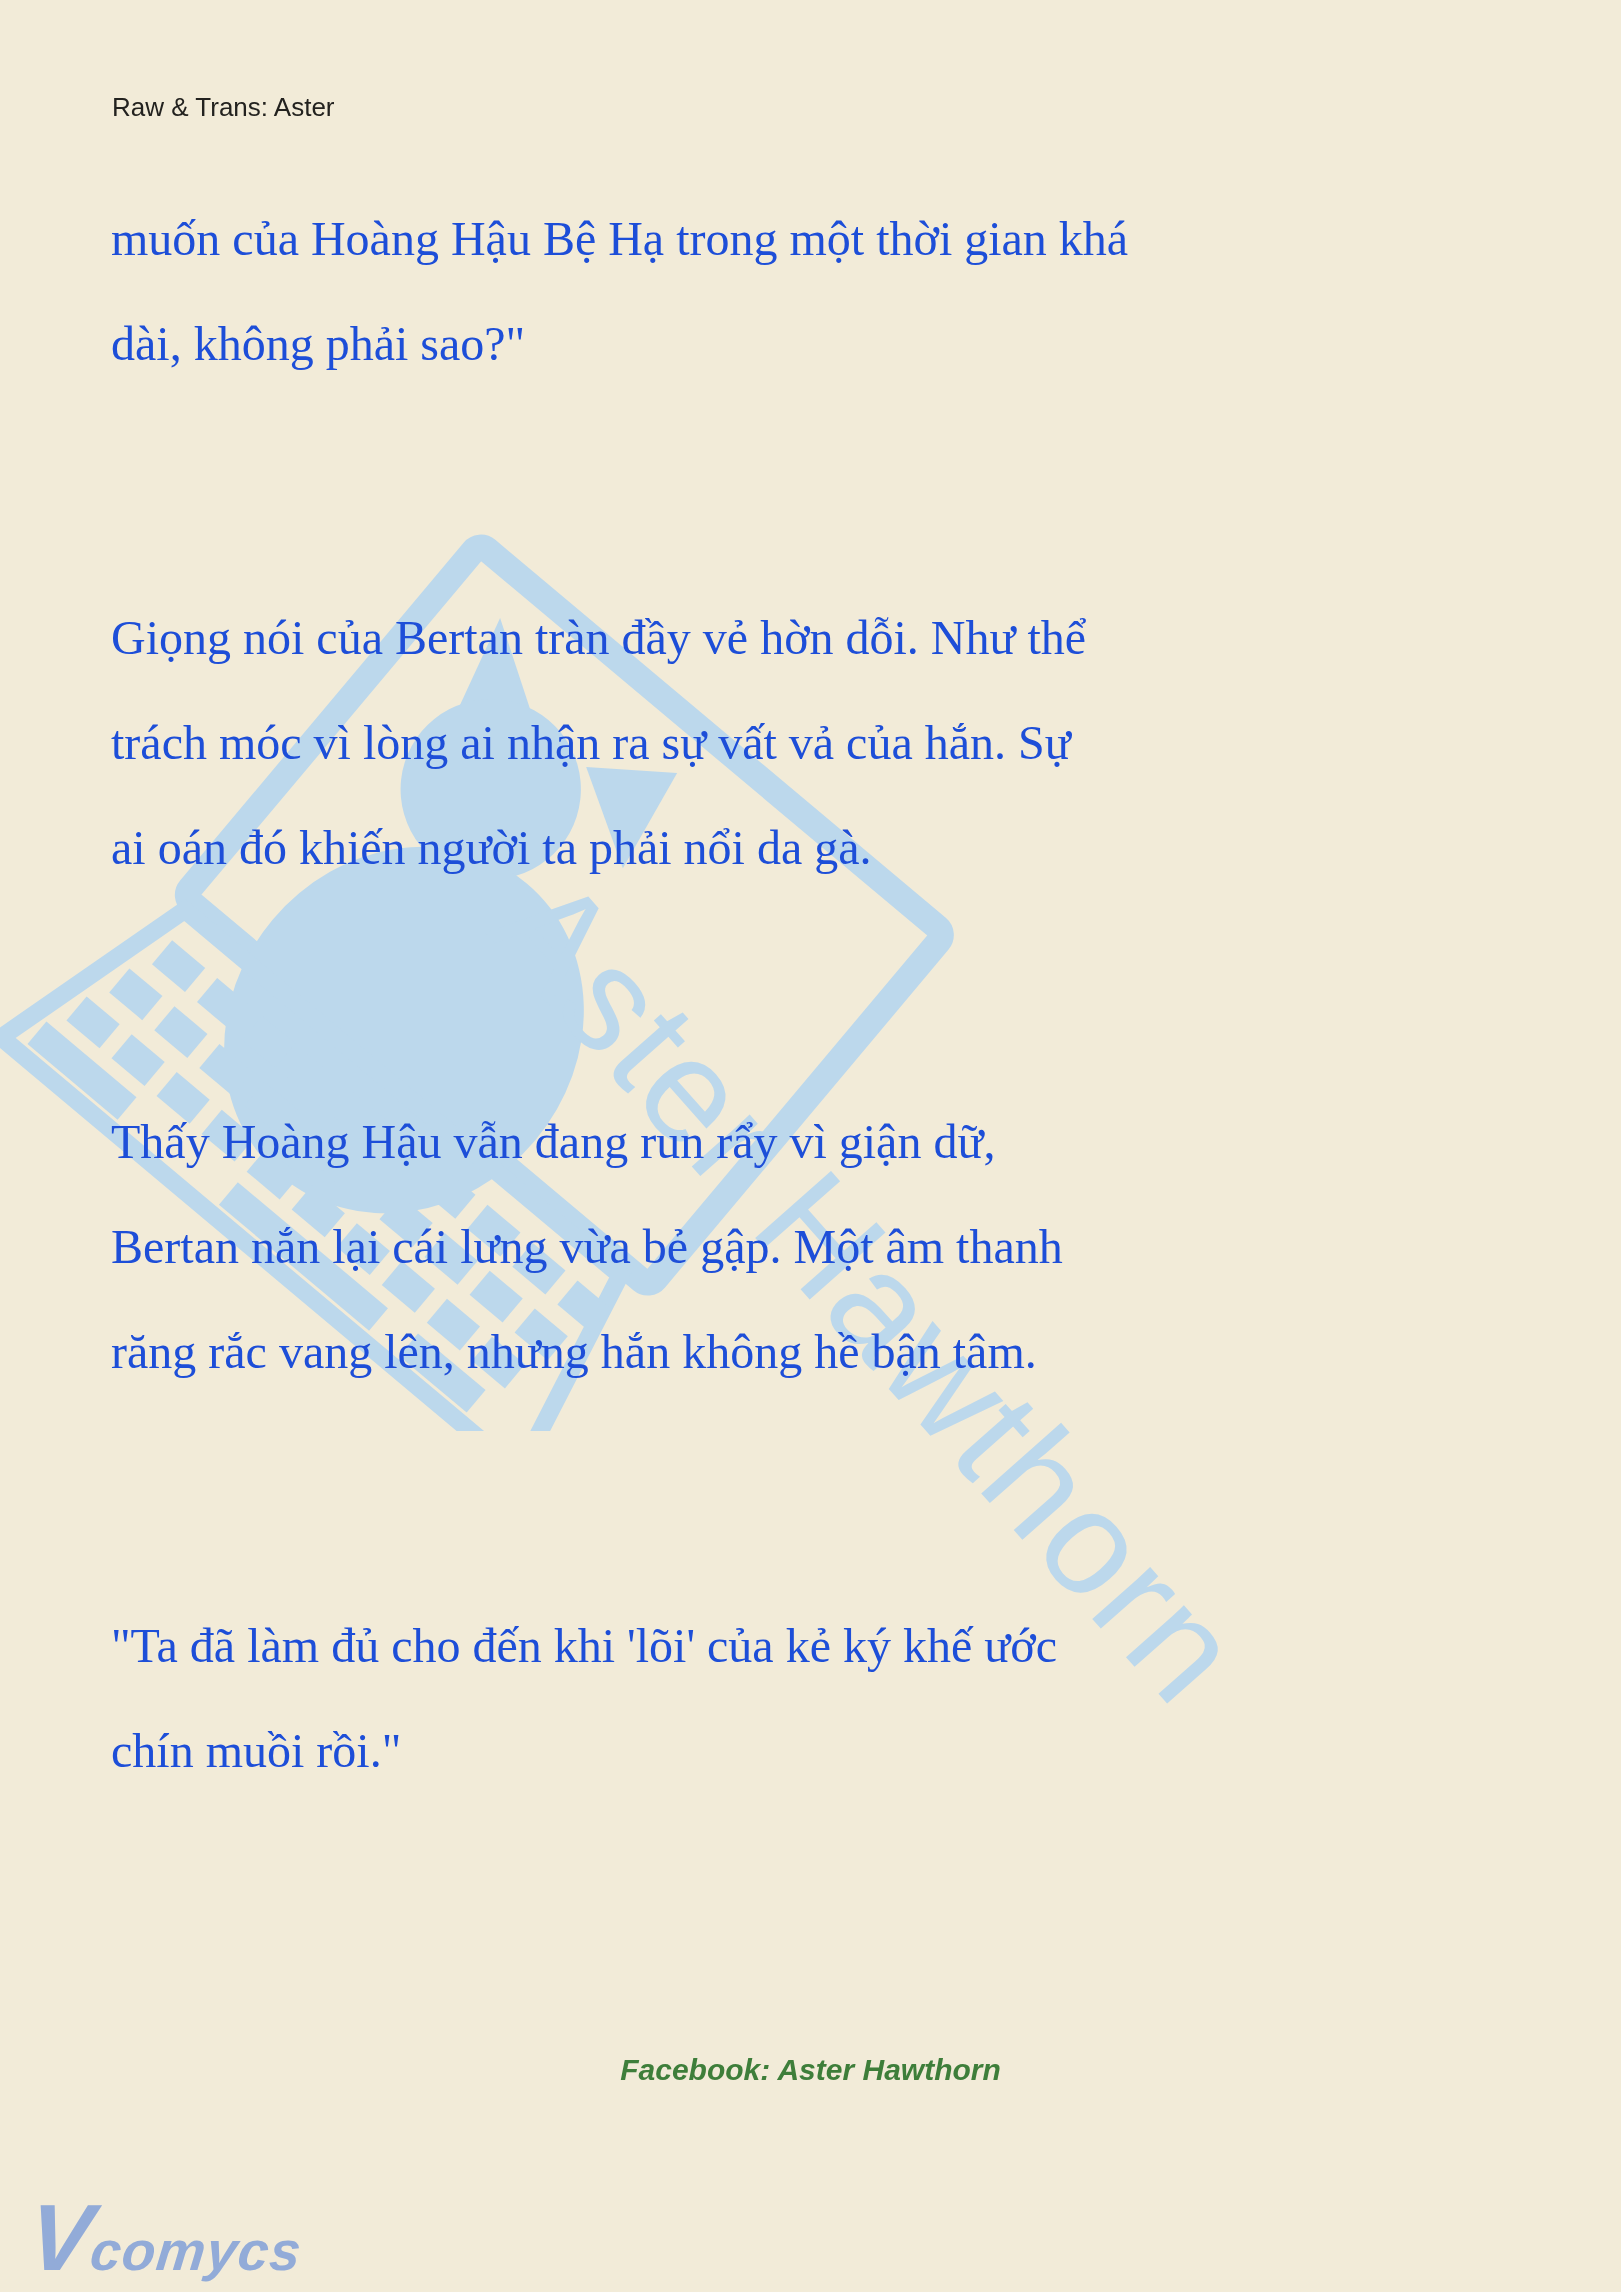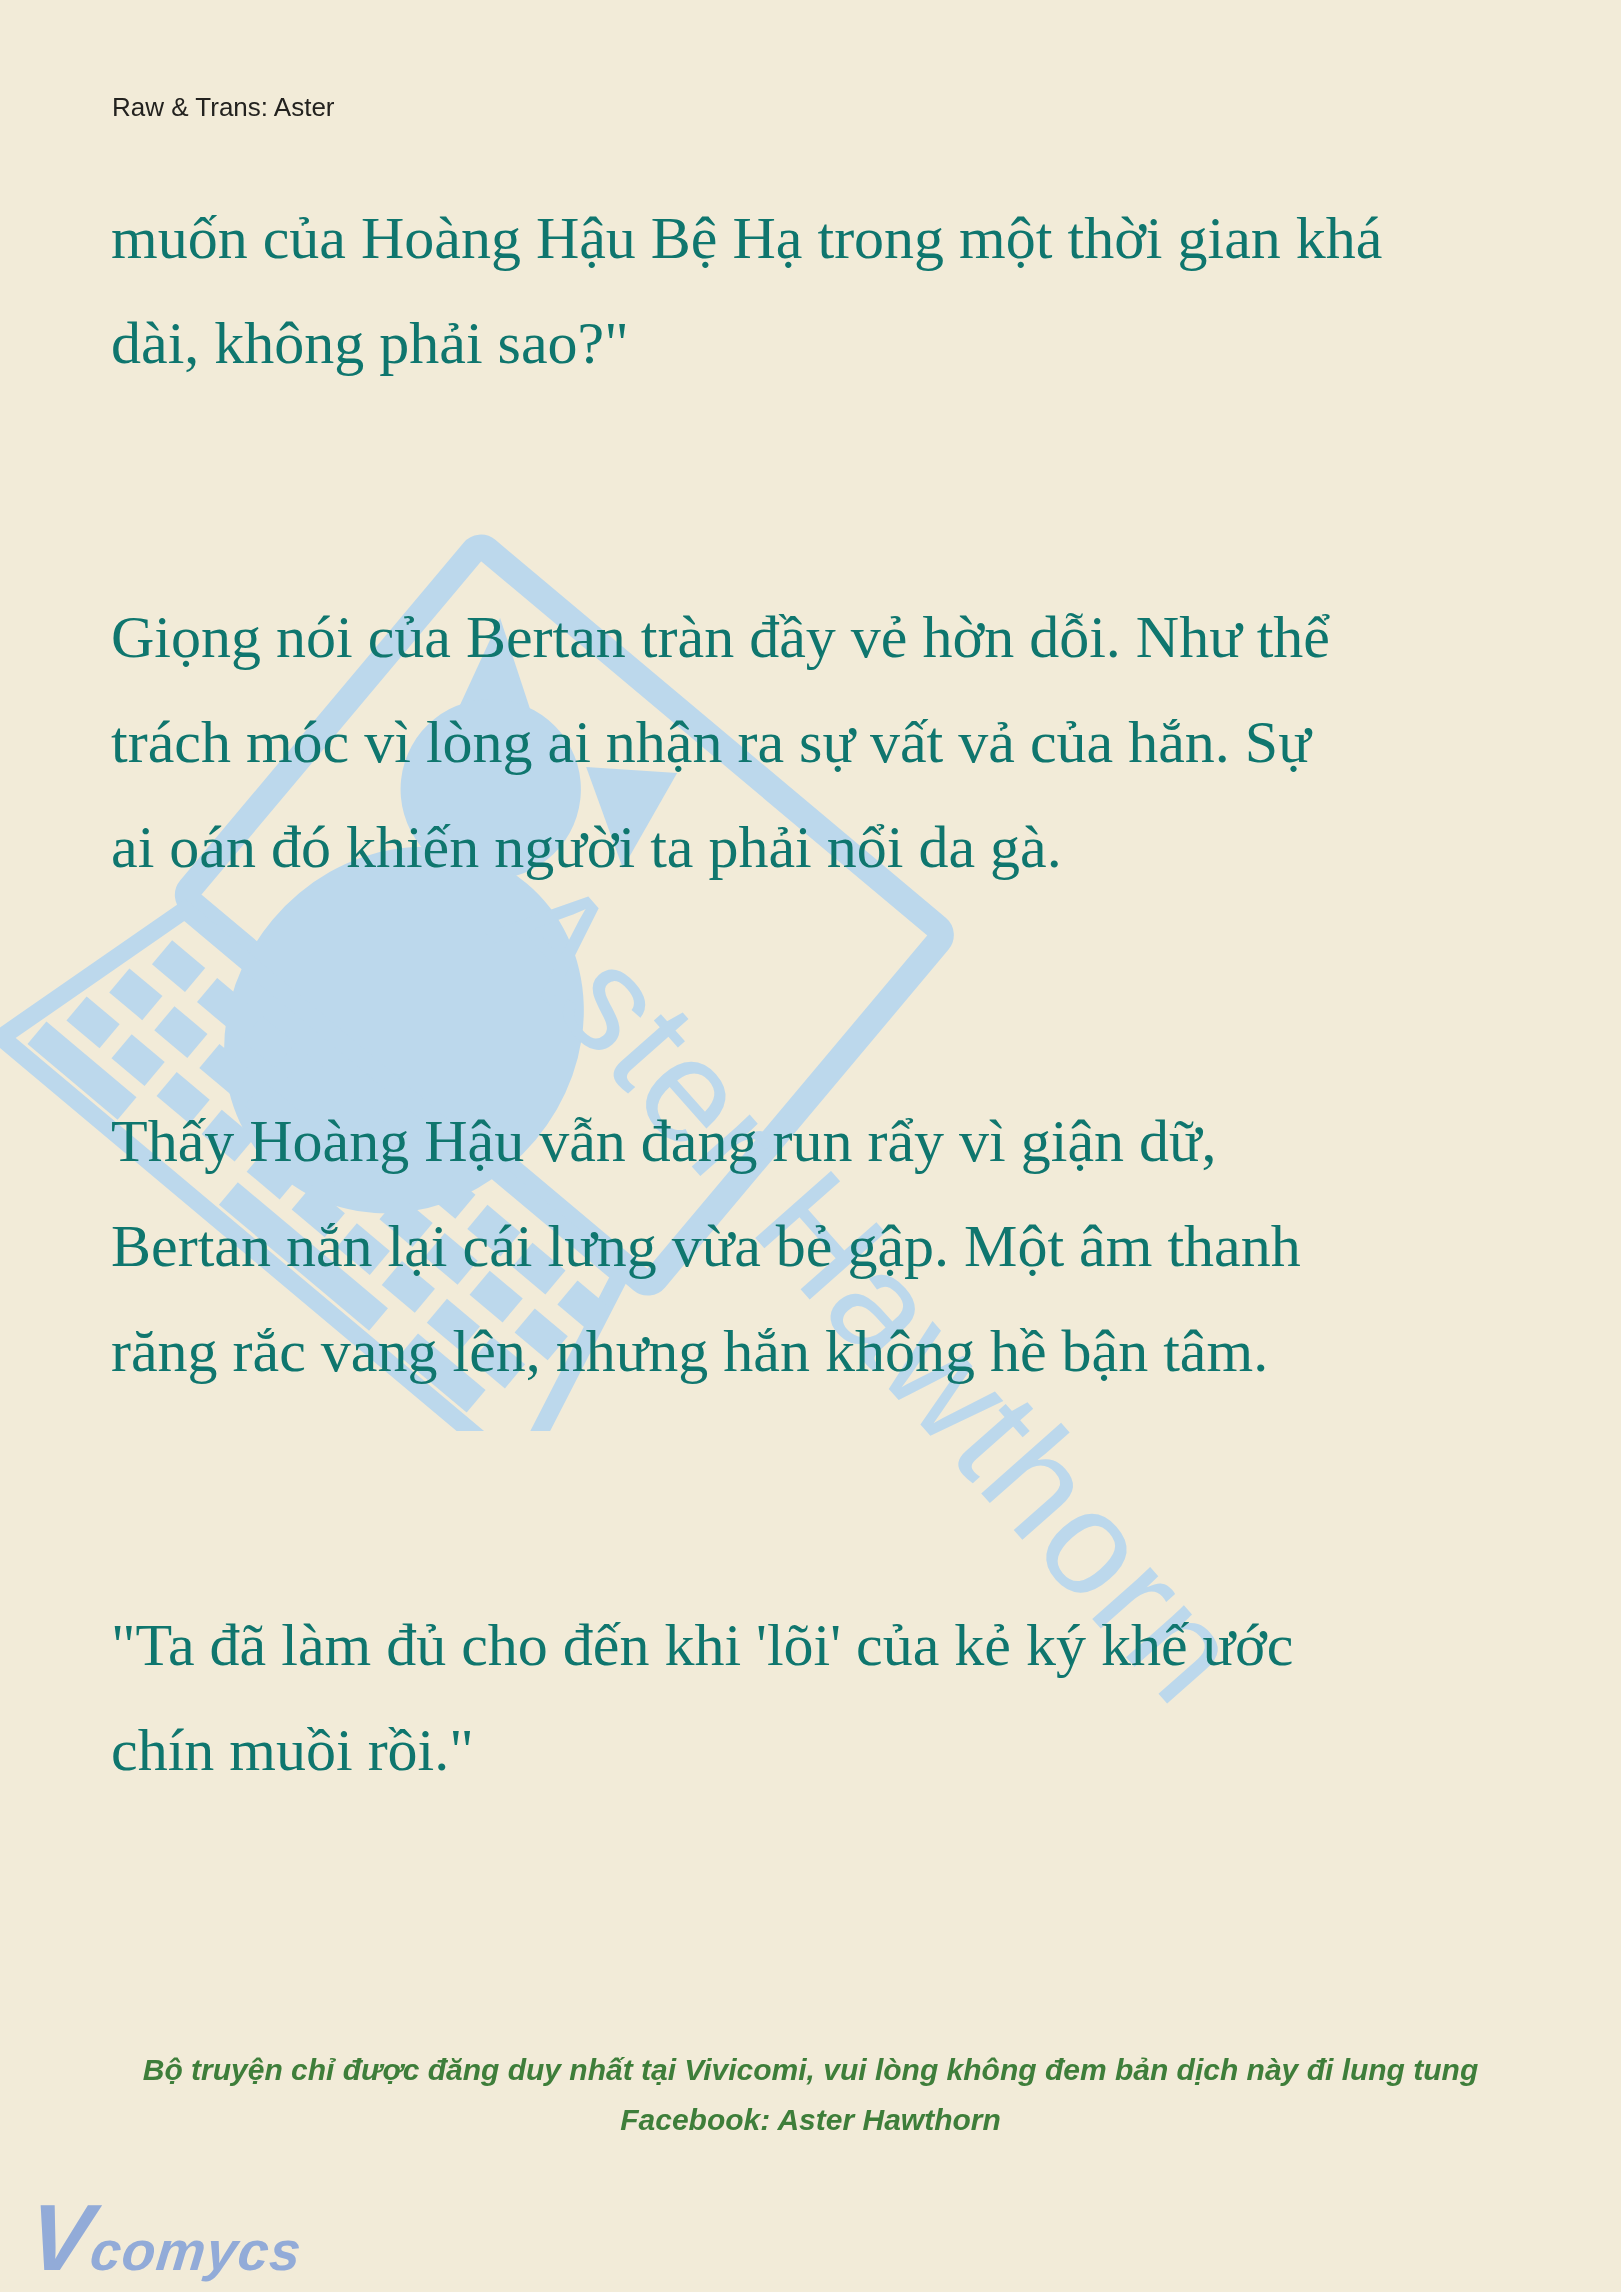--- a/index.html
+++ b/index.html
@@ -41,23 +41,23 @@
   }
   .body-text {
     position: absolute;
     left: 111px;
     right: 108px;
     top: 186px;
     z-index: 1;
   }
   .para {
     margin: 0 0 189px 0;
-    font-size: 60px;
+    font-size: 48px;
     line-height: 105px;
-    color: #0f766e;
+    color: #1d4ed8;
     white-space: pre-line;
   }
   .para:last-child { margin-bottom: 0; }
   .footer {
     position: absolute;
     left: 0;
     right: 0;
     top: 2045px;
     text-align: center;
     z-index: 1;
@@ -152,21 +152,20 @@
 trách móc vì lòng ai nhận ra sự vất vả của hắn. Sự
 ai oán đó khiến người ta phải nổi da gà.</p>
       <p class="para">Thấy Hoàng Hậu vẫn đang run rẩy vì giận dữ,
 Bertan nắn lại cái lưng vừa bẻ gập. Một âm thanh
 răng rắc vang lên, nhưng hắn không hề bận tâm.</p>
       <p class="para">"Ta đã làm đủ cho đến khi 'lõi' của kẻ ký khế ước
 chín muồi rồi."</p>
     </div>
 
   <div class="footer">
-      <div class="footer-line">Bộ truyện chỉ được đăng duy nhất tại Vivicomi, vui lòng không đem bản dịch này đi lung tung</div>
       <div class="footer-line">Facebook: Aster Hawthorn</div>
     </div>
 
   <div class="logo">
     <span class="logo-initial">V</span><span class="logo-rest">comycs</span>
   </div>
 
 </div>
 
 

